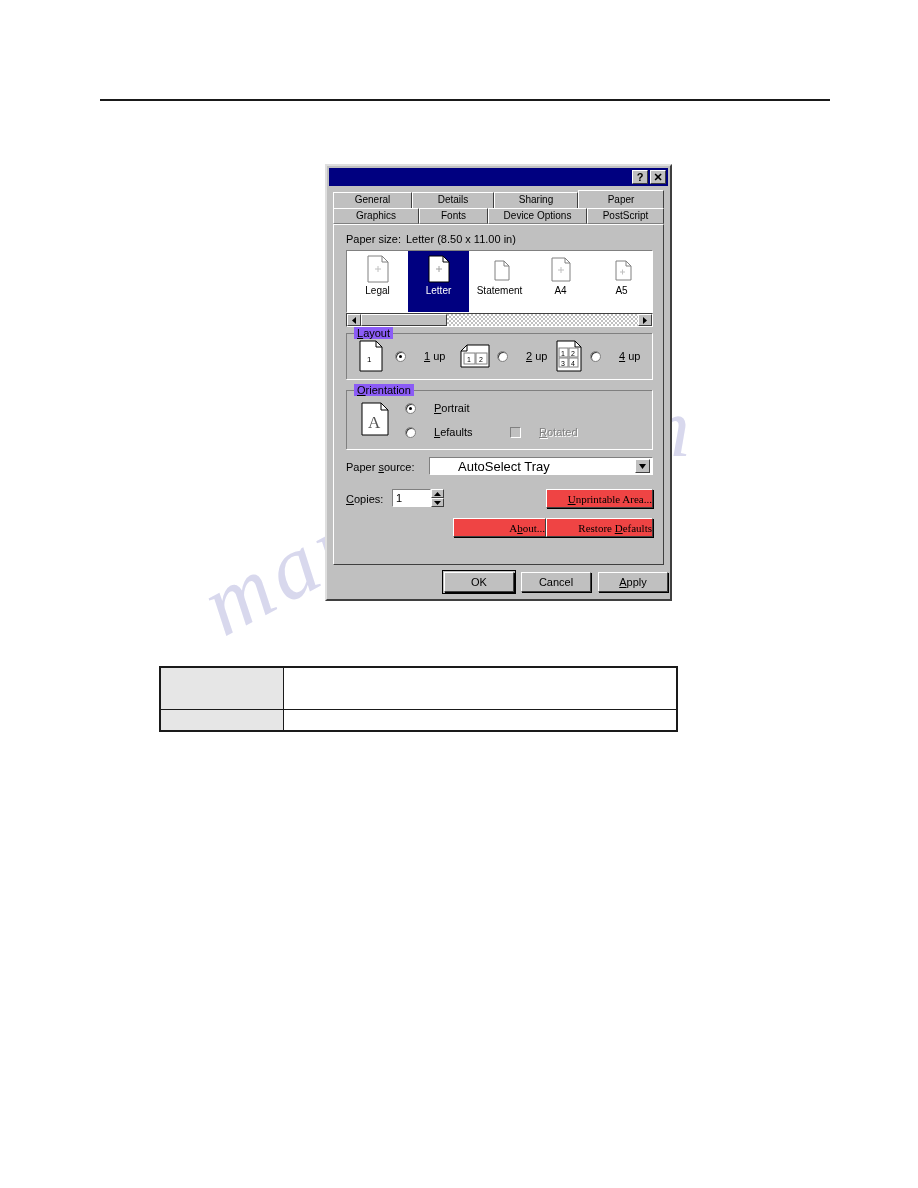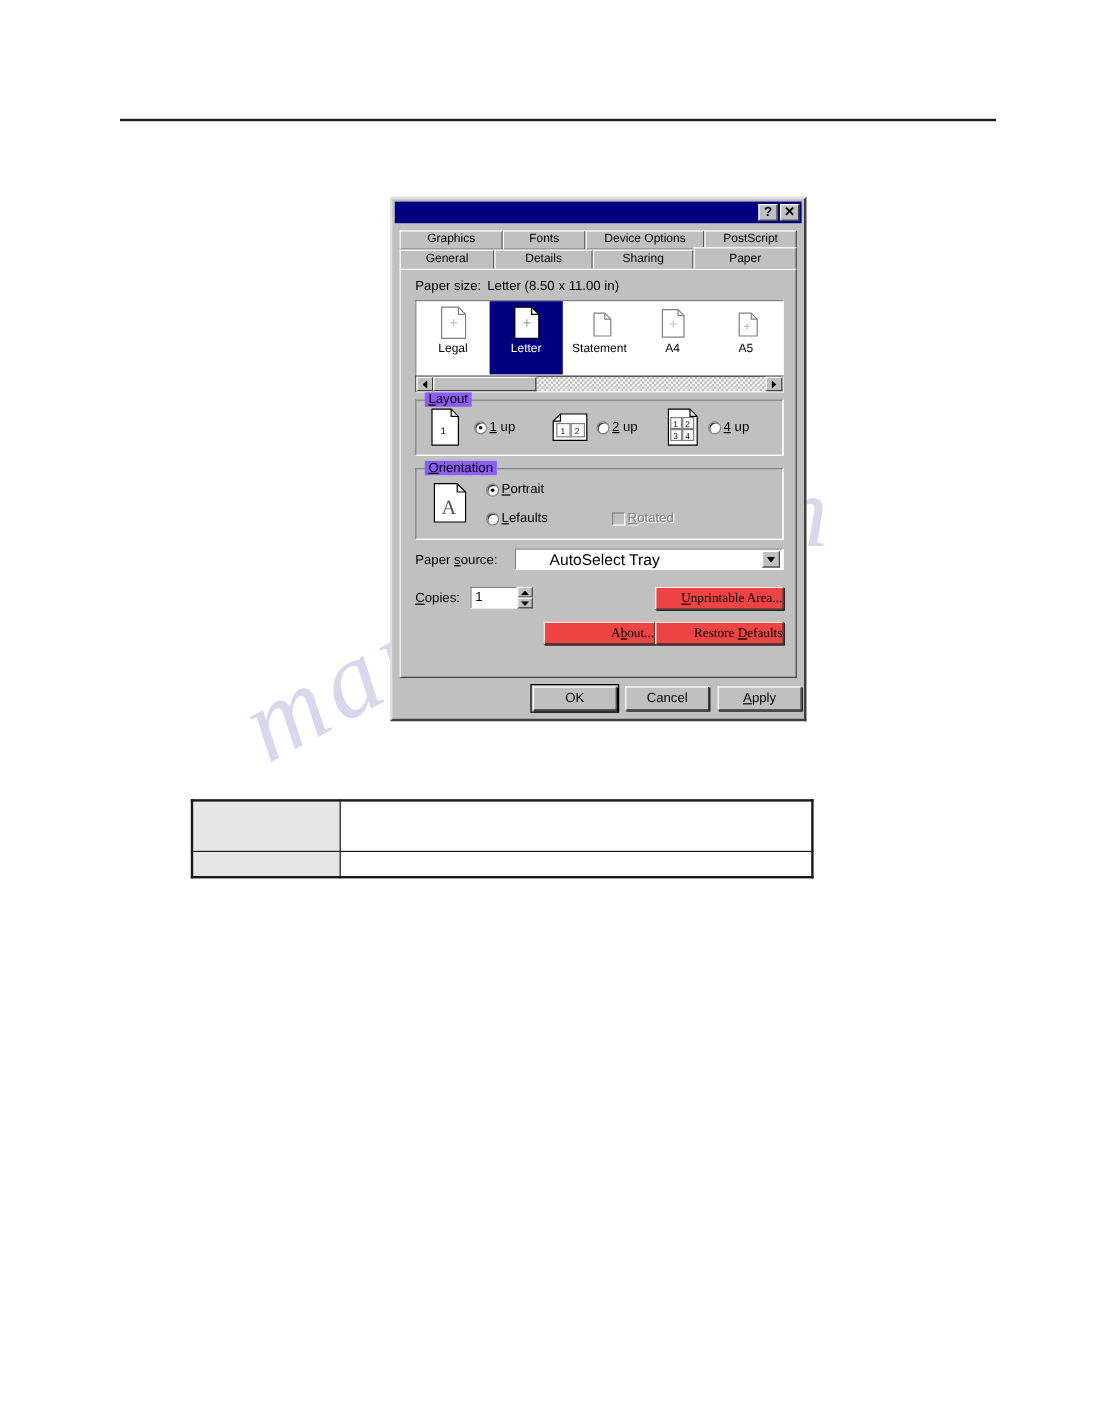--- a/index.html
+++ b/index.html
@@ -259,21 +259,21 @@
     cursor: default;
   }
   .radio.on::after {
     content: "";
     position: absolute;
     left: 3px; top: 3px;
     width: 3px; height: 3px;
     border-radius: 50%;
     background: #000;
   }
-  .ctl { display: flex; align-items: center; gap: 2px; position: absolute; }
+  .ctl { display: flex; align-items: center; gap: 18px; position: absolute; }
   .ctl .txt { font-size: 11px; color: #000; white-space: nowrap; }
   .ctl .txt u { text-decoration: underline; }
   .cbox {
     width: 11px; height: 11px;
     background: #c0c0c0;
     border-top: 1px solid #808080;
     border-left: 1px solid #808080;
     border-right: 1px solid #ffffff;
     border-bottom: 1px solid #ffffff;
     box-sizing: border-box;
@@ -428,31 +428,31 @@
 <div class="watermark wm2">manualsnive</div>
 
 <div id="dialog">
 
   <div class="titlebar">
     <div class="tb-btn">?</div>
     <div class="tb-btn">✕</div>
   </div>
 
   <div class="tabstrip">
+    <div class="tabrow row2">
+      <div class="tab" style="width:79px">General</div>
+      <div class="tab" style="width:82px">Details</div>
+      <div class="tab" style="width:84px">Sharing</div>
+      <div class="tab selected" style="width:86px">Paper</div>
+    </div>
     <div class="tabrow row1">
       <div class="tab" style="width:86px">Graphics</div>
       <div class="tab" style="width:69px">Fonts</div>
       <div class="tab" style="width:99px">Device Options</div>
       <div class="tab" style="width:77px">PostScript</div>
-    </div>
-    <div class="tabrow row2">
-      <div class="tab" style="width:79px">General</div>
-      <div class="tab" style="width:82px">Details</div>
-      <div class="tab" style="width:84px">Sharing</div>
-      <div class="tab selected" style="width:86px">Paper</div>
     </div>
   </div>
 
   <div class="tabpanel">
 
     <div class="lbl ps-label">Paper size:</div>
     <div class="lbl ps-value">Letter (8.50 x 11.00 in)</div>
 
     <div class="ps-listbox">
       <div class="ps-item">

